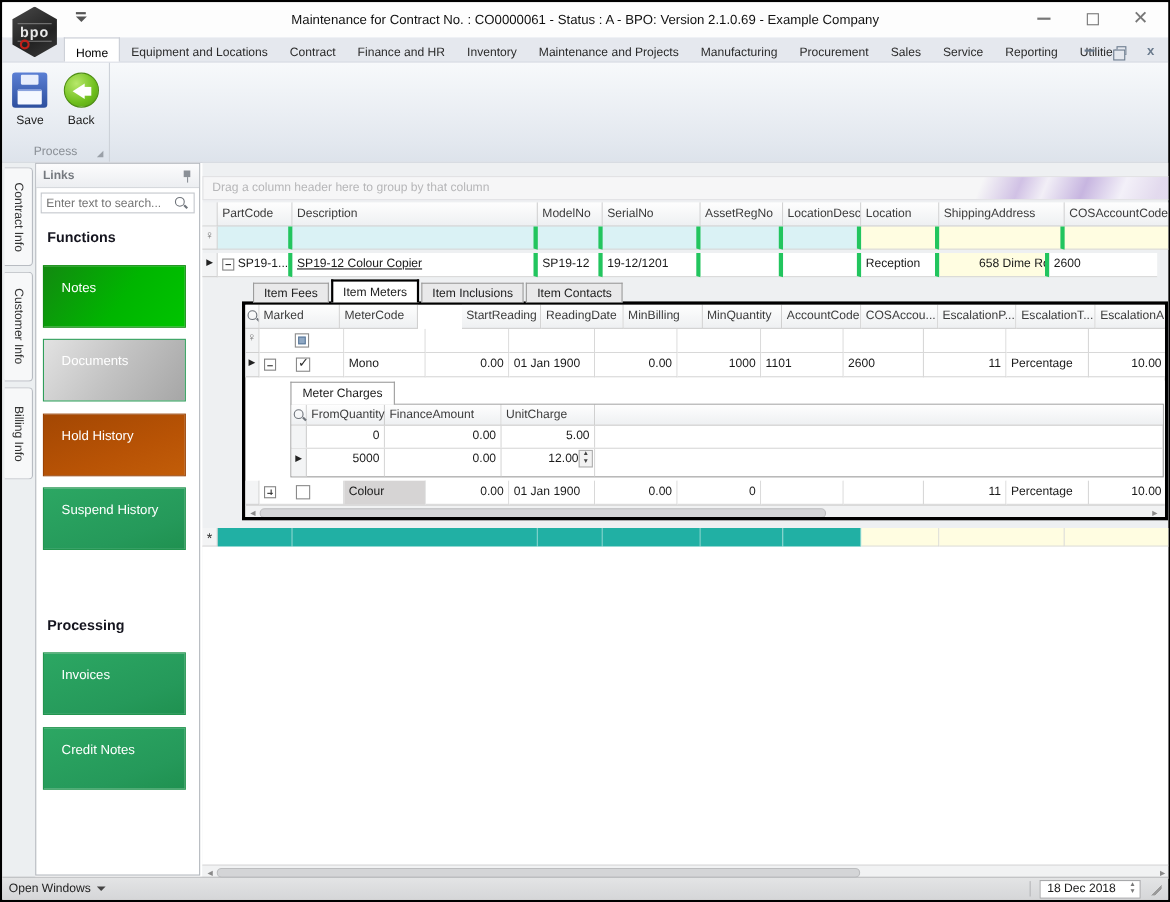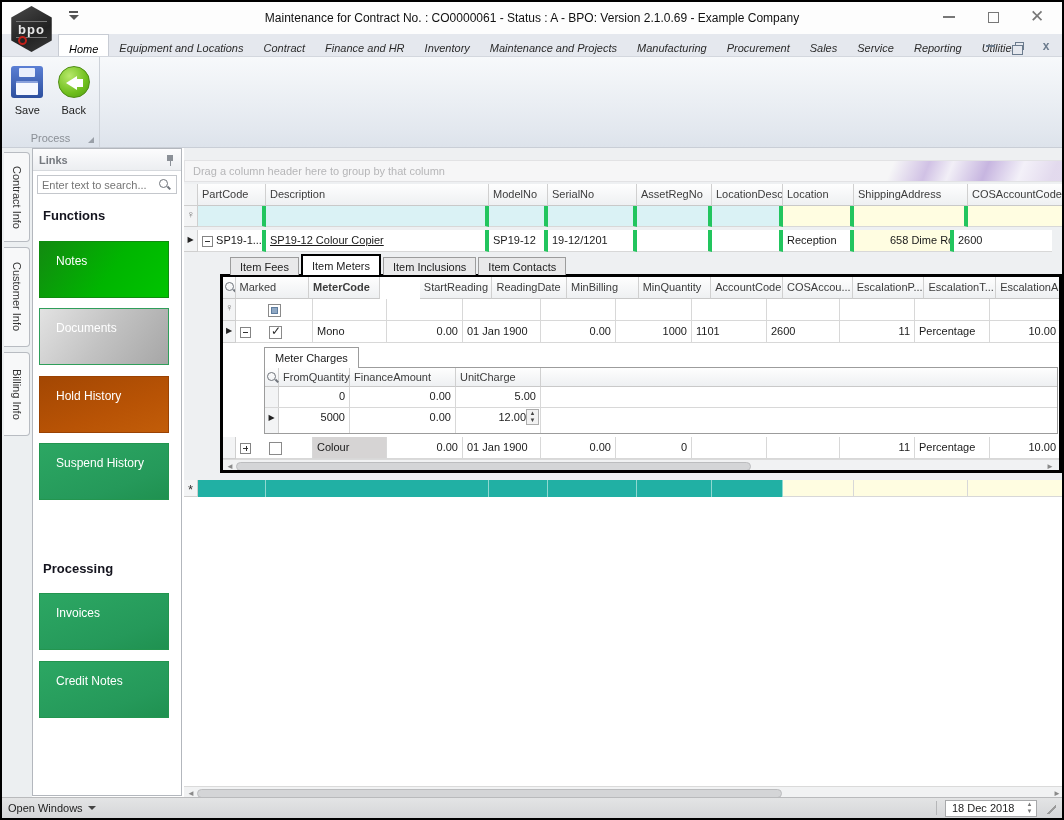--- a/index.html
+++ b/index.html
@@ -25,21 +25,21 @@
   .qat-arrow::after { content:""; position:absolute; left:1px; top:4px; border-left:5px solid transparent; border-right:5px solid transparent; border-top:5px solid #555; }
   #window-title { position:absolute; left:0; right:0; top:9px; text-align:center; font-size:12px; color:#111; }
   .win-controls { position:absolute; right:10px; top:4px; display:flex; gap:14px; }
   .win-btn { width:30px; height:22px; display:flex; align-items:center; justify-content:center; color:#666; font-size:14px; cursor:pointer; }
   .win-btn .minim { width:12px; height:2px; background:#777; }
   .win-btn .maxim { width:11px; height:11px; border:1.5px solid #777; }
   .win-btn .closex { font-size:17px; color:#777; line-height:10px; }
 
   
   #ribbon-tabs { position:absolute; left:0; top:32px; width:100%; height:23px; background:#e5e8ee; border-bottom:1px solid #d3d7de; display:flex; align-items:stretch; padding-left:56px; }
-  .rtab { padding:8px 10px 0; color:#2b2b2b; cursor:pointer; white-space:nowrap;font-style:italic; }
+  .rtab { padding:8px 10px 0; color:#2b2b2b; cursor:pointer; white-space:nowrap; }
   .rtab.active { background:#fff; border:1px solid #c8ccd4; border-bottom:none; color:#000; }
   .ribbon-mini { position:absolute; right:8px; top:37px; display:flex; gap:12px; align-items:center; }
   .mini-btn { color:#6b7b8d; cursor:pointer; display:flex; align-items:center; justify-content:center; width:16px; height:14px; }
   .mini-btn .minim { width:9px; height:2px; background:#6b7b8d; }
   .mini-btn .restore { position:relative; width:9px; height:8px; border:1.5px solid #6b7b8d; background:#e5e8ee; margin-left:3px; }
   .mini-btn .restore::before { content:""; position:absolute; left:-4px; top:2px; width:9px; height:8px; border:1.5px solid #6b7b8d; background:#e5e8ee; }
   .mini-btn .closex { font-size:12px; font-weight:bold; color:#6b7b8d; }
 
   
   #ribbon-body { position:absolute; left:0; top:55px; width:100%; height:91px; background:linear-gradient(#f7f9fb,#e3e8ef 80%,#dde3eb); border-bottom:1px solid #c9ced6; display:flex; }
@@ -307,21 +307,21 @@
       <div class="itab active">Item Meters</div>
       <div class="itab">Item Inclusions</div>
       <div class="itab">Item Contacts</div>
     </div>
 
     <div id="meters-box">
 
       <div class="mrow" style="height:22px;">
         <div class="mhead" style="width:13px; padding:4px 1px 0;"><span class="mag-icon" style="transform:scale(.8); margin:0;"></span></div>
         <div class="mhead" style="width:77px;">Marked</div>
-        <div class="mhead" style="width:74px;font-weight:bold;">MeterCode</div>
+        <div class="mhead" style="width:74px;">MeterCode</div>
         <div class="mhead" style="width:76px;margin-left:40px;">StartReading</div>
         <div class="mhead" style="width:78px;">ReadingDate</div>
         <div class="mhead" style="width:75px;">MinBilling</div>
         <div class="mhead" style="width:76px;">MinQuantity</div>
         <div class="mhead" style="width:75px;">AccountCode</div>
         <div class="mhead" style="width:73px;">COSAccou...</div>
         <div class="mhead" style="width:75px;">EscalationP...</div>
         <div class="mhead" style="width:75px;">EscalationT...</div>
         <div class="mhead" style="width:70px; border-right:none;">EscalationA...</div>
       </div>

